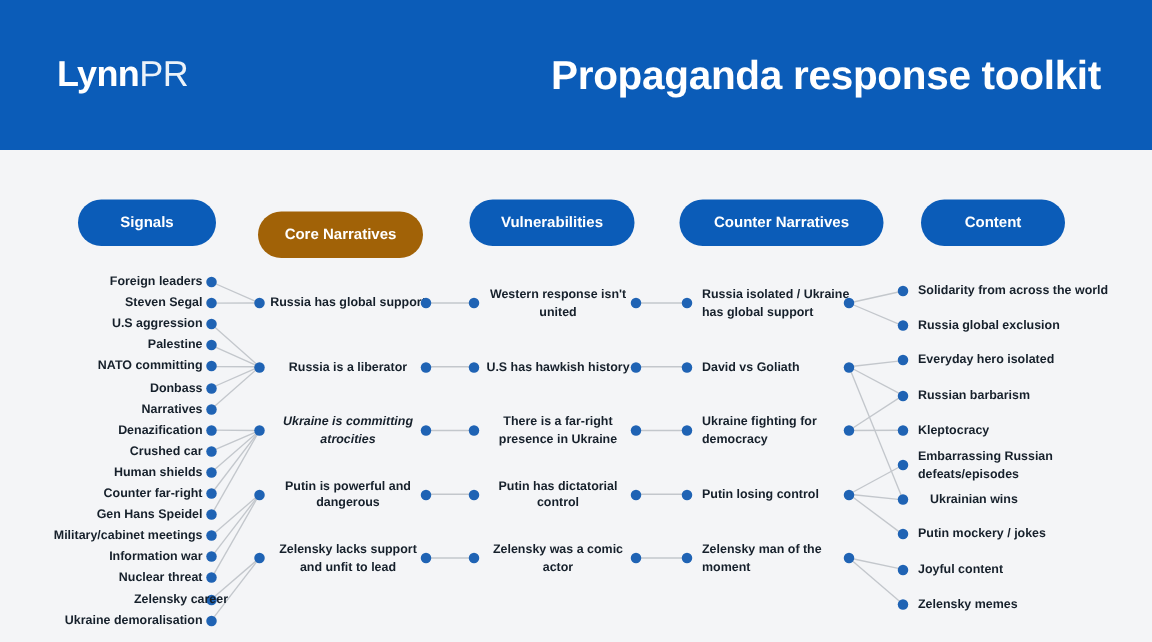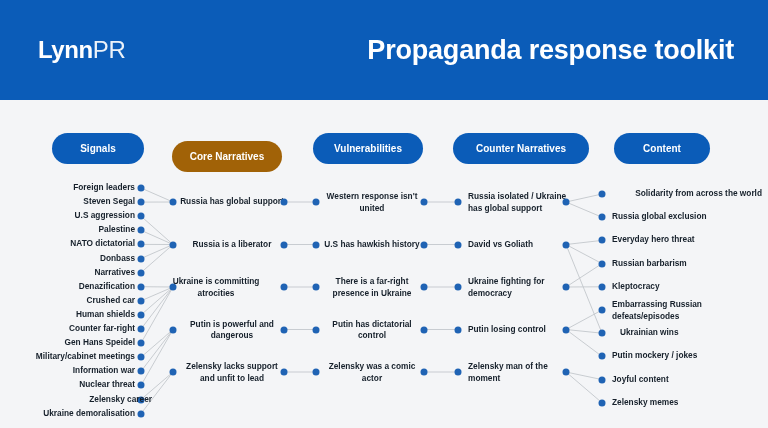--- a/index.html
+++ b/index.html
@@ -170,21 +170,21 @@
     <div id="nodes">
         <div class="node" style="left: 141px; top: 88px; background: rgb(31, 99, 180);"></div>
         <div class="label right" style="left: 18px; top: 88px; width: 117px; color: rgb(22, 32, 43);">Foreign leaders</div>
         <div class="node" style="left: 141px; top: 102.1px; background: rgb(31, 99, 180);"></div>
         <div class="label right" style="left: 18px; top: 102.1px; width: 117px; color: rgb(22, 32, 43);">Steven Segal</div>
         <div class="node" style="left: 141px; top: 116.2px; background: rgb(31, 99, 180);"></div>
         <div class="label right" style="left: 18px; top: 116.2px; width: 117px; color: rgb(22, 32, 43);">U.S aggression</div>
         <div class="node" style="left: 141px; top: 130.3px; background: rgb(31, 99, 180);"></div>
         <div class="label right" style="left: 18px; top: 130.3px; width: 117px; color: rgb(22, 32, 43);">Palestine</div>
         <div class="node" style="left: 141px; top: 144.4px; background: rgb(31, 99, 180);"></div>
-        <div class="label right" style="left: 18px; top: 144.4px; width: 117px; color: rgb(22, 32, 43);">NATO dictatorial</div>
+        <div class="label right" style="left: 18px; top: 144.4px; width: 117px; color: rgb(22, 32, 43);">NATO committing</div>
         <div class="node" style="left: 141px; top: 158.5px; background: rgb(31, 99, 180);"></div>
         <div class="label right" style="left: 18px; top: 158.5px; width: 117px; color: rgb(22, 32, 43);">Donbass</div>
         <div class="node" style="left: 141px; top: 172.6px; background: rgb(31, 99, 180);"></div>
         <div class="label right" style="left: 18px; top: 172.6px; width: 117px; color: rgb(22, 32, 43);">Narratives</div>
         <div class="node" style="left: 141px; top: 186.7px; background: rgb(31, 99, 180);"></div>
         <div class="label right" style="left: 18px; top: 186.7px; width: 117px; color: rgb(22, 32, 43);">Denazification</div>
         <div class="node" style="left: 141px; top: 200.8px; background: rgb(31, 99, 180);"></div>
         <div class="label right" style="left: 18px; top: 200.8px; width: 117px; color: rgb(22, 32, 43);">Crushed car</div>
         <div class="node" style="left: 141px; top: 214.9px; background: rgb(31, 99, 180);"></div>
         <div class="label right" style="left: 18px; top: 214.9px; width: 117px; color: rgb(22, 32, 43);">Human shields</div>
@@ -202,21 +202,21 @@
         <div class="label right" style="left: 35px; top: 299.5px; width: 117px; color: rgb(22, 32, 43);">Zelensky career</div>
         <div class="node" style="left: 141px; top: 313.6px; background: rgb(31, 99, 180);"></div>
         <div class="label right" style="left: 18px; top: 313.6px; width: 117px; color: rgb(22, 32, 43);">Ukraine demoralisation</div>
         <div class="node" style="left: 173px; top: 102px; background: rgb(31, 99, 180);"></div>
         <div class="label center" style="left: 180px; top: 102px; width: 104px; color: rgb(22, 32, 43);">Russia has global support</div>
         <div class="node" style="left: 284px; top: 102px; background: rgb(31, 99, 180);"></div>
         <div class="node" style="left: 173px; top: 144.5px; background: rgb(31, 99, 180);"></div>
         <div class="label center" style="left: 180px; top: 144.5px; width: 104px; color: rgb(22, 32, 43);">Russia is a liberator</div>
         <div class="node" style="left: 284px; top: 144.5px; background: rgb(31, 99, 180);"></div>
         <div class="node" style="left: 173px; top: 187px; background: rgb(31, 99, 180);"></div>
-        <div class="label center" style="left: 164px; top: 187px; width: 104px; color: rgb(22, 32, 43);">Ukraine is committing atrocities</div>
+        <div class="label center" style="left: 180px; top: 187px; width: 104px; color: rgb(22, 32, 43); font-style: italic;">Ukraine is committing atrocities</div>
         <div class="node" style="left: 284px; top: 187px; background: rgb(31, 99, 180);"></div>
         <div class="node" style="left: 173px; top: 229.5px; background: rgb(31, 99, 180);"></div>
         <div class="label center" style="left: 180px; top: 229.5px; width: 104px; color: rgb(22, 32, 43);">Putin is powerful and dangerous</div>
         <div class="node" style="left: 284px; top: 229.5px; background: rgb(31, 99, 180);"></div>
         <div class="node" style="left: 173px; top: 272px; background: rgb(31, 99, 180);"></div>
         <div class="label center" style="left: 180px; top: 272px; width: 104px; color: rgb(22, 32, 43);">Zelensky lacks support and unfit to lead</div>
         <div class="node" style="left: 284px; top: 272px; background: rgb(31, 99, 180);"></div>
         <div class="node" style="left: 316px; top: 102px; background: rgb(31, 99, 180);"></div>
         <div class="label center" style="left: 322px; top: 102px; width: 100px; color: rgb(22, 32, 43);">Western response isn't united</div>
         <div class="node" style="left: 424px; top: 102px; background: rgb(31, 99, 180);"></div>
@@ -241,25 +241,25 @@
         <div class="node" style="left: 458px; top: 187px; background: rgb(31, 99, 180);"></div>
         <div class="label left" style="left: 468px; top: 187px; width: 100px; color: rgb(22, 32, 43);">Ukraine fighting for democracy</div>
         <div class="node" style="left: 566px; top: 187px; background: rgb(31, 99, 180);"></div>
         <div class="node" style="left: 458px; top: 229.5px; background: rgb(31, 99, 180);"></div>
         <div class="label left" style="left: 468px; top: 229.5px; width: 100px; color: rgb(22, 32, 43);">Putin losing control</div>
         <div class="node" style="left: 566px; top: 229.5px; background: rgb(31, 99, 180);"></div>
         <div class="node" style="left: 458px; top: 272px; background: rgb(31, 99, 180);"></div>
         <div class="label left" style="left: 468px; top: 272px; width: 100px; color: rgb(22, 32, 43);">Zelensky man of the moment</div>
         <div class="node" style="left: 566px; top: 272px; background: rgb(31, 99, 180);"></div>
         <div class="node" style="left: 602px; top: 94px; background: rgb(31, 99, 180);"></div>
-        <div class="label left" style="left: 612px; top: 94px; width: 150px; color: rgb(22, 32, 43); text-align: right;">Solidarity from across the world</div>
+        <div class="label left" style="left: 612px; top: 94px; width: 150px; color: rgb(22, 32, 43);">Solidarity from across the world</div>
         <div class="node" style="left: 602px; top: 117.2px; background: rgb(31, 99, 180);"></div>
         <div class="label left" style="left: 612px; top: 117.2px; width: 150px; color: rgb(22, 32, 43);">Russia global exclusion</div>
         <div class="node" style="left: 602px; top: 140.4px; background: rgb(31, 99, 180);"></div>
-        <div class="label left" style="left: 612px; top: 140.4px; width: 150px; color: rgb(22, 32, 43);">Everyday hero threat</div>
+        <div class="label left" style="left: 612px; top: 140.4px; width: 150px; color: rgb(22, 32, 43);">Everyday hero isolated</div>
         <div class="node" style="left: 602px; top: 163.6px; background: rgb(31, 99, 180);"></div>
         <div class="label left" style="left: 612px; top: 163.6px; width: 150px; color: rgb(22, 32, 43);">Russian barbarism</div>
         <div class="node" style="left: 602px; top: 186.8px; background: rgb(31, 99, 180);"></div>
         <div class="label left" style="left: 612px; top: 186.8px; width: 150px; color: rgb(22, 32, 43);">Kleptocracy</div>
         <div class="node" style="left: 602px; top: 210px; background: rgb(31, 99, 180);"></div>
         <div class="label left" style="left: 612px; top: 210px; width: 150px; color: rgb(22, 32, 43);">Embarrassing Russian defeats/episodes</div>
         <div class="node" style="left: 602px; top: 233.2px; background: rgb(31, 99, 180);"></div>
         <div class="label left" style="left: 620px; top: 233.2px; width: 150px; color: rgb(22, 32, 43);">Ukrainian wins</div>
         <div class="node" style="left: 602px; top: 256.4px; background: rgb(31, 99, 180);"></div>
         <div class="label left" style="left: 612px; top: 256.4px; width: 150px; color: rgb(22, 32, 43);">Putin mockery / jokes</div>

